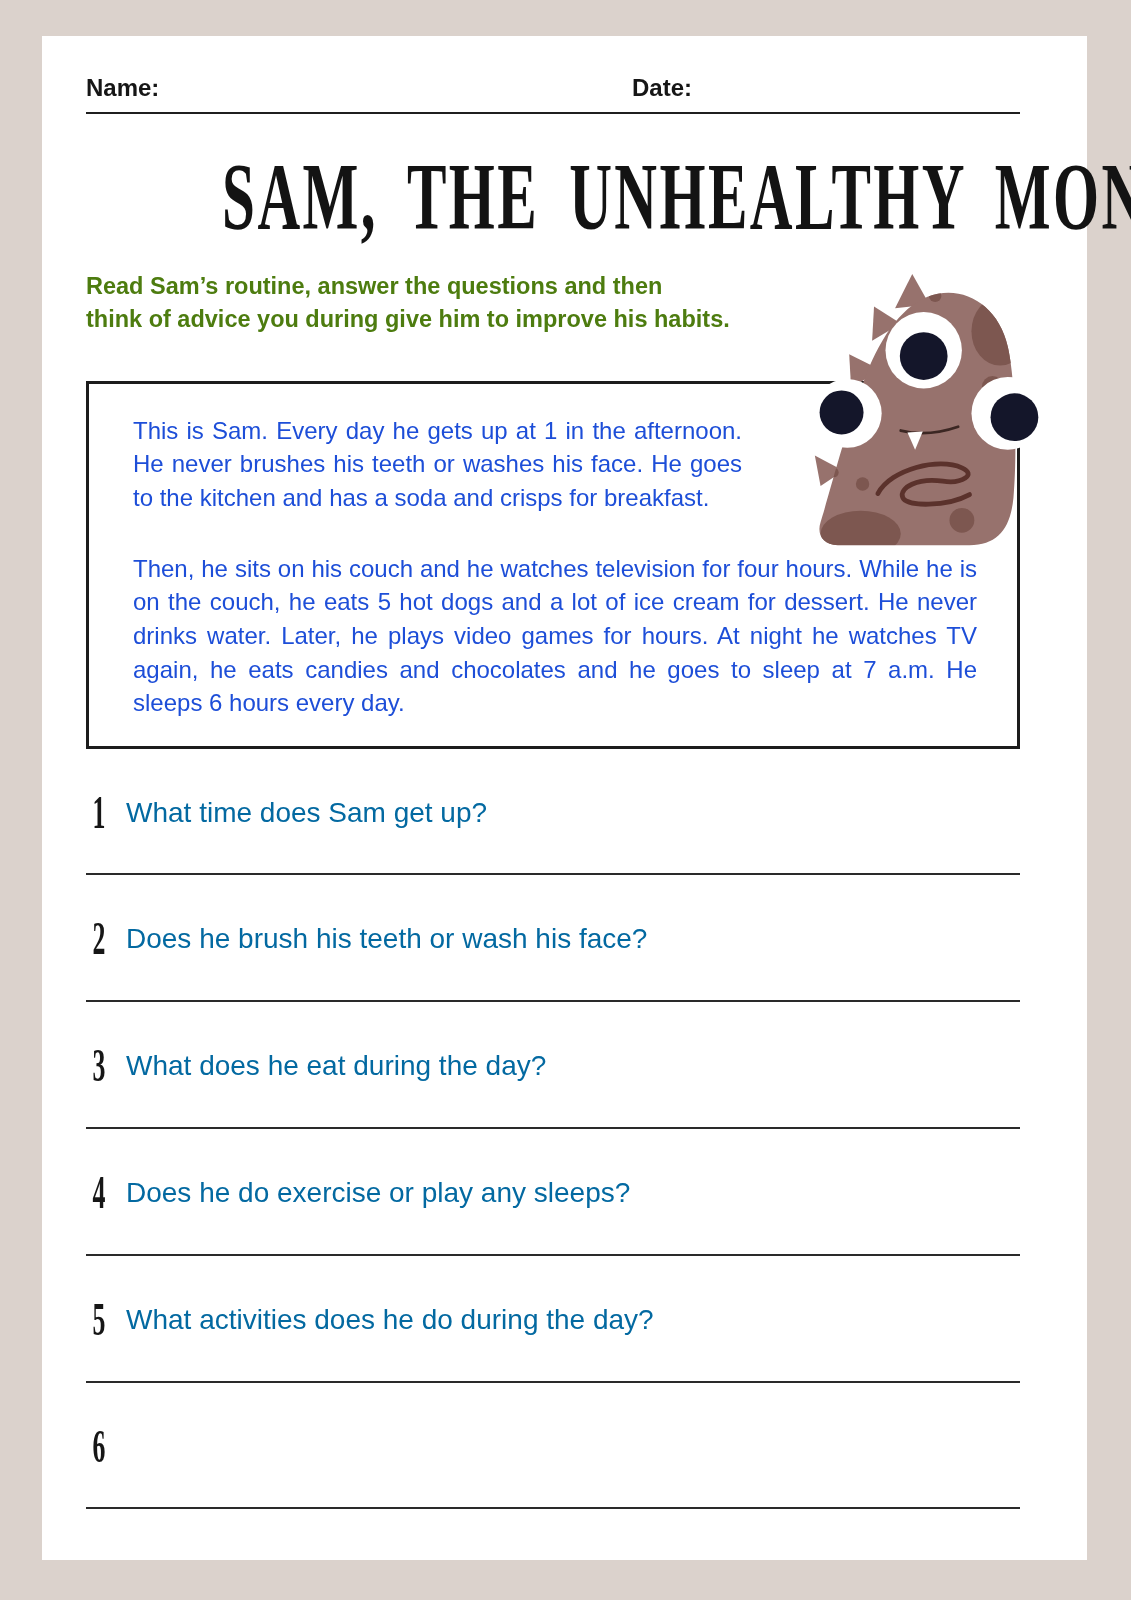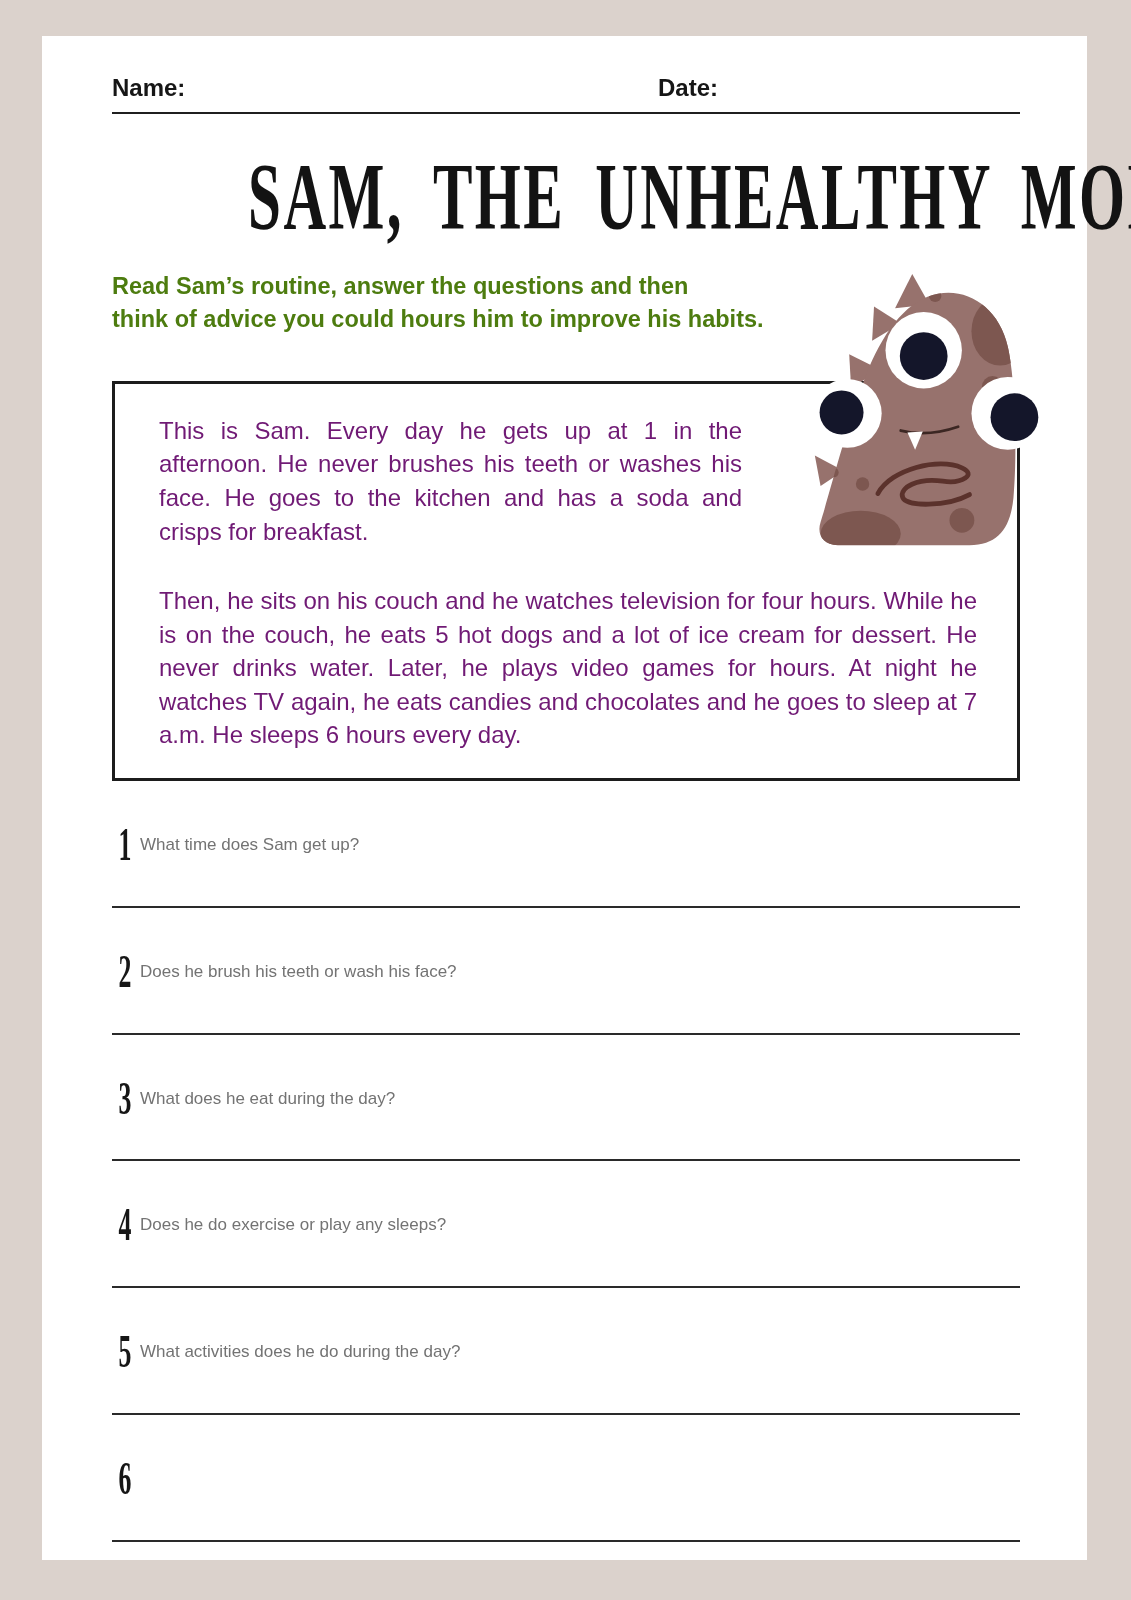--- a/index.html
+++ b/index.html
@@ -12,21 +12,21 @@
     position: relative;
     width: 1131px; height: 1600px;
     background: #dbd2cc;
   }
   .page {
     position: absolute;
     left: 42px; top: 36px;
     width: 1045px; height: 1524px;
     background: #ffffff;
   }
-  .content { padding: 38px 67px 0 70px; }
+  .content { padding: 38px 67px 0 44px; }
 
   
   .header-row {
     position: relative;
     padding-bottom: 8px;
     border-bottom: 2px solid #1f1f1f;
     height: 40px;
   }
   .field-label {
     font-size: 24px;
@@ -66,21 +66,21 @@
   }
 
   
   .passage-box {
     position: relative;
     margin-top: 44px;
     border: 3px solid #1c1c1c;
     padding: 30px 40px 26px 44px;
     font-size: 24px;
     line-height: 1.4;
-    color: #701a75;
+    color: #1d4ed8;
   }
   .monster-space { float: right; width: 235px; height: 138px; }
   .para { text-align: justify; }
   .para2 { clear: right; margin-top: 36px; }
 
   .monster {
     position: absolute;
     top: -112px;
     right: -28px;
     width: 234px;
@@ -99,24 +99,24 @@
     text-align: center;
     font-family: "Liberation Serif", serif;
     font-weight: bold;
     font-size: 38px;
     line-height: 1.1;
     color: #161616;
     transform: scale(0.68, 1.22);
     transform-origin: center center;
   }
   .q-text {
-    margin-left: 2px;
-    font-size: 17px;
+    margin-left: 14px;
+    font-size: 28px;
     font-weight: 500;
-    color: #737373;
+    color: #0369a1;
   }
   .answer-line {
     margin-top: 40px;
     border-bottom: 2.5px solid #2a2a2a;
     height: 2px;
   }
 </style>
 </head>
 <body>
 
@@ -128,21 +128,21 @@
         <span class="field-label">Name:</span>
         <span class="field-label date">Date:</span>
       </div>
 
       <h1 class="title-wrap">
         <span class="title-inner">SAM, THE UNHEALTHY MONSTER</span>
       </h1>
 
       <p class="instructions">
         <span>Read Sam’s routine, answer the questions and then</span><br>
-        <span>think of advice you could hours him to improve his habits.</span>
+        <span>think of advice you during give him to improve his habits.</span>
       </p>
 
       <div class="passage-box">
 
         <svg class="monster" viewBox="0 0 245 290" xmlns="http://www.w3.org/2000/svg">
           <defs>
             <clipPath id="bodyclip">
               <path d="M 28 286 C 12 286 6 274 10 262 C 20 230 38 160 55 115 C 70 74 92 38 122 26 C 158 12 196 34 206 78 C 214 112 216 190 212 236 C 209 268 196 286 166 286 Z"></path>
             </clipPath>
           </defs>

